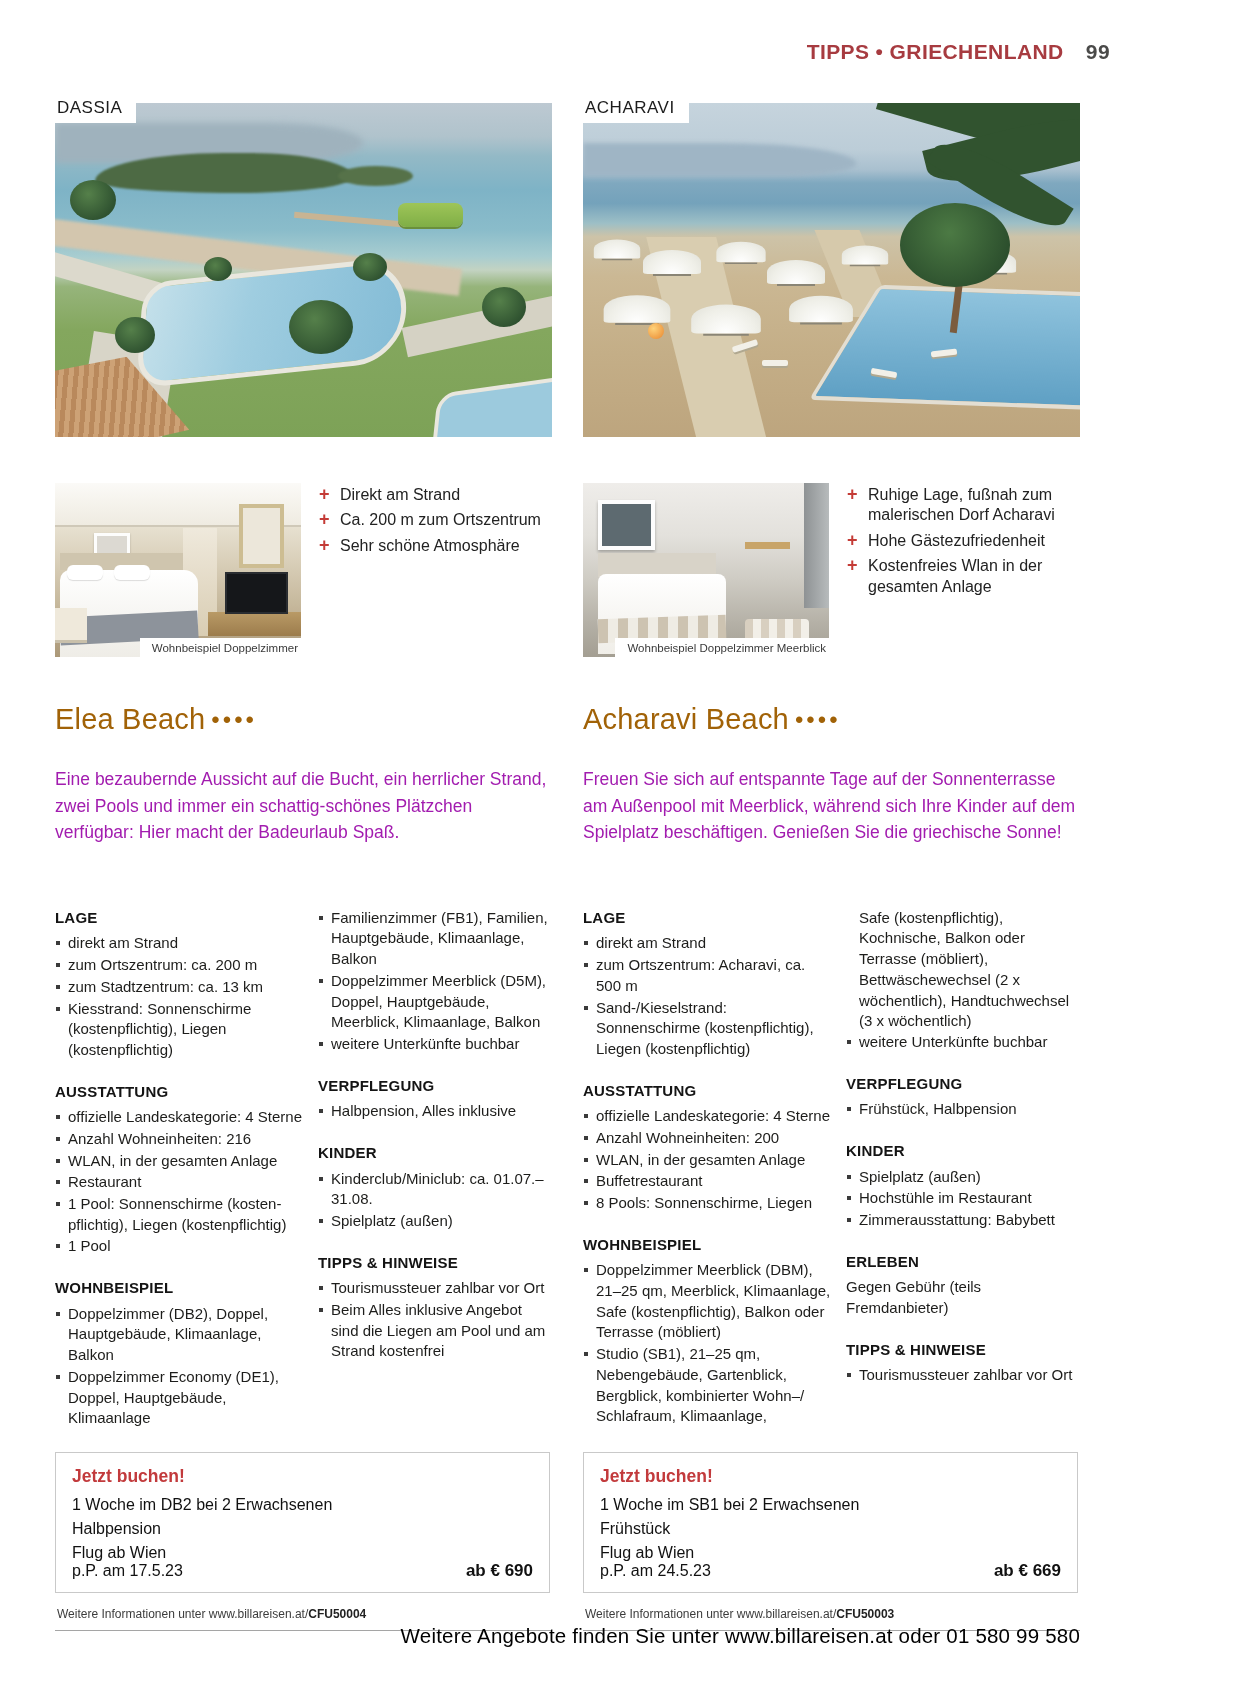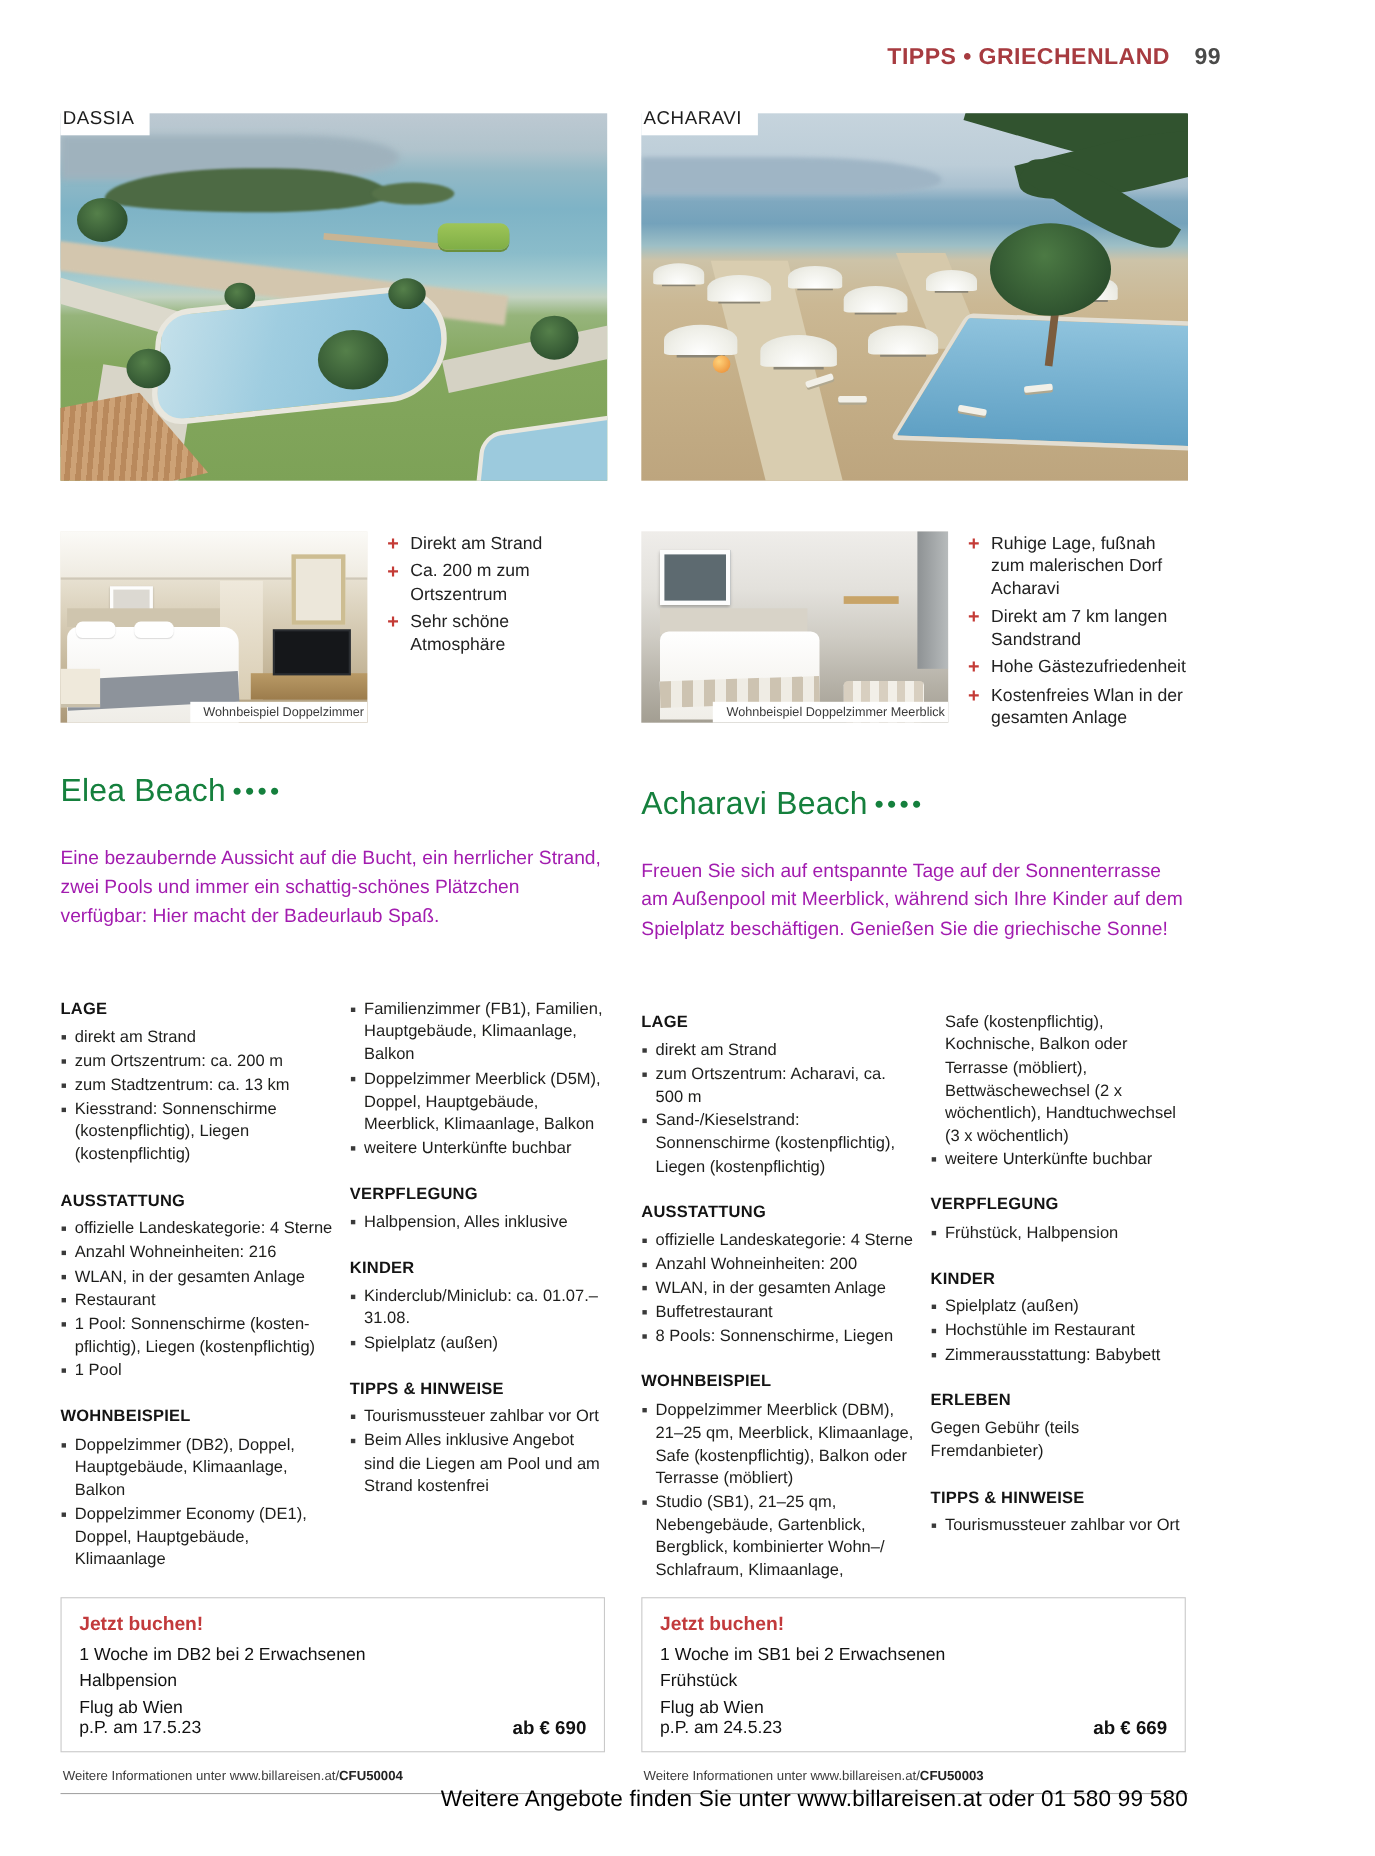--- a/index.html
+++ b/index.html
@@ -60,21 +60,21 @@
   .ac-f2{right:-9%;top:7%;width:200px;height:48px;border-radius:0 60% 0 60%;transform:rotate(-14deg);}
   .ac-f3{right:1%;top:19%;width:150px;height:38px;border-radius:60% 0 60% 0;transform:rotate(32deg);}
   .ac-palmbig{right:14%;top:30%;width:110px;height:84px;border-radius:50%;background:radial-gradient(circle at 45% 35%,#4c7a44,#2c4f2d 75%);}
   .ac-trk{right:24%;top:48%;width:7px;height:70px;background:#7b5c3e;transform:rotate(7deg);}
   .lg{width:26px;height:6px;background:#f2f0e8;border-radius:2px;box-shadow:0 2px 0 #b0a890;}
   .ac-l1{left:30%;top:72%;transform:rotate(-18deg);} .ac-l2{left:36%;top:77%;}
   .ac-l3{left:58%;top:80%;transform:rotate(10deg);}  .ac-l4{left:70%;top:74%;transform:rotate(-6deg);}
   .ac-ball{left:13%;top:66%;width:16px;height:16px;border-radius:50%;background:radial-gradient(circle at 35% 35%,#ffd27a,#e8862e);}
   
   .sub-row{display:flex;margin-top:46px;}
-  .photo-room{position:relative;overflow:hidden;width:279px;height:174px;flex:none;}
+  .photo-room{position:relative;overflow:hidden;width:246px;height:174px;flex:none;}
   .photo-room>div{position:absolute;}
   .room-a{background:linear-gradient(180deg,#f3f0e9 0%,#e9e3d4 22%,#d9cfb9 45%,#c6b89c 70%,#ab9878 100%);}
   .ra-ceil{top:0;left:0;right:0;height:24%;background:linear-gradient(180deg,#fbfaf7,#efebe1);}
   .ra-ceill{top:24%;left:0;right:0;height:2px;background:#cfc8b8;}
   .ra-corr{left:52%;top:26%;width:14%;height:62%;background:linear-gradient(180deg,#efe9dc,#d9cdb3);}
   .ra-frame{left:16%;top:29%;width:12%;height:17%;background:#dcd9d2;border:3px solid #fdfdfc;box-shadow:0 1px 2px #0003;}
   .ra-lamp{width:16px;height:16px;border-radius:50%;background:radial-gradient(circle,#fff6dd,#fff6dd00 70%);}
   .ra-l1{left:7%;top:40%;} .ra-l2{left:33%;top:40%;}
   .ra-head{left:2%;bottom:50%;width:50%;height:10%;background:#cfc5ae;}
   .ra-bed{left:2%;bottom:-2%;width:56%;height:52%;background:linear-gradient(180deg,#ffffff,#eeece6);border-radius:10px 14px 0 0;}
@@ -93,21 +93,21 @@
   .rb-bed{left:6%;bottom:2%;width:52%;height:46%;background:linear-gradient(180deg,#ffffff,#f0eee8);border-radius:8px 8px 0 0;}
   .rb-run{left:6%;bottom:9%;width:52%;height:14%;background:repeating-linear-gradient(90deg,#cdc3b1 0 10px,#efece4 10px 20px);transform:rotate(-2deg);}
   .rb-bench{right:8%;bottom:0;width:26%;height:22%;background:repeating-linear-gradient(90deg,#d8cfc0 0 8px,#f2efe8 8px 16px);border-radius:4px;}
   .room-caption{position:absolute;right:0;bottom:0;background:#fff;padding:4px 3px 3px 12px;font-size:11.5px;color:#3a3a3a;}
   
   .highlights{list-style:none;margin:0;padding:2px 0 0 18px;}
   .hl{display:flex;font-size:16px;line-height:1.28;color:#222;margin-bottom:5px;}
   .plus{flex:none;width:21px;color:#c43b36;font-weight:700;font-size:18px;line-height:1.1;}
   .plus::before{content:"+";}
   
-  .hotel-title{margin:46px 0 0 0;font-weight:400;font-size:29px;color:#15803d;letter-spacing:.2px;}
+  .hotel-title{margin:46px 0 0 0;font-weight:400;font-size:29px;color:#a16207;letter-spacing:.2px;}
   .dots{font-size:24px;letter-spacing:3px;position:relative;top:-1px;margin-left:6px;}
   .hotel-desc{margin:30px 0 0 0;font-size:17.5px;line-height:1.52;color:#a21caf;}
   
   .details{display:flex;margin-top:62px;}
   .dcol-a{width:250px;flex:none;margin-right:13px;}
   .dcol-b{width:234px;flex:none;}
   .sec{margin-bottom:21px;font-size:15px;line-height:1.38;color:#1d1d1b;}
   .sec-h{margin:0 0 5px 0;font-size:15px;font-weight:700;color:#141414;letter-spacing:.2px;}
   .sec-h:empty{display:none;}
   .sec-list{list-style:none;margin:0;padding:0;}
@@ -331,24 +331,20 @@
         <div class="rb-bench"></div>
         <div class="room-caption">Wohnbeispiel Doppelzimmer Meerblick</div>
       </div>
       <ul class="highlights">
 
           <li class="hl">
             <span class="plus"></span>
             <span>Ruhige Lage, fußnah zum malerischen Dorf Acharavi</span>
           </li>
 
-          <li class="hl">
-            <span class="plus"></span>
-            <span>Direkt am 7 km langen Sandstrand</span>
-          </li>
 
           <li class="hl">
             <span class="plus"></span>
             <span>Hohe Gästezufriedenheit</span>
           </li>
 
           <li class="hl">
             <span class="plus"></span>
             <span>Kostenfreies Wlan in der gesamten Anlage</span>
           </li>

